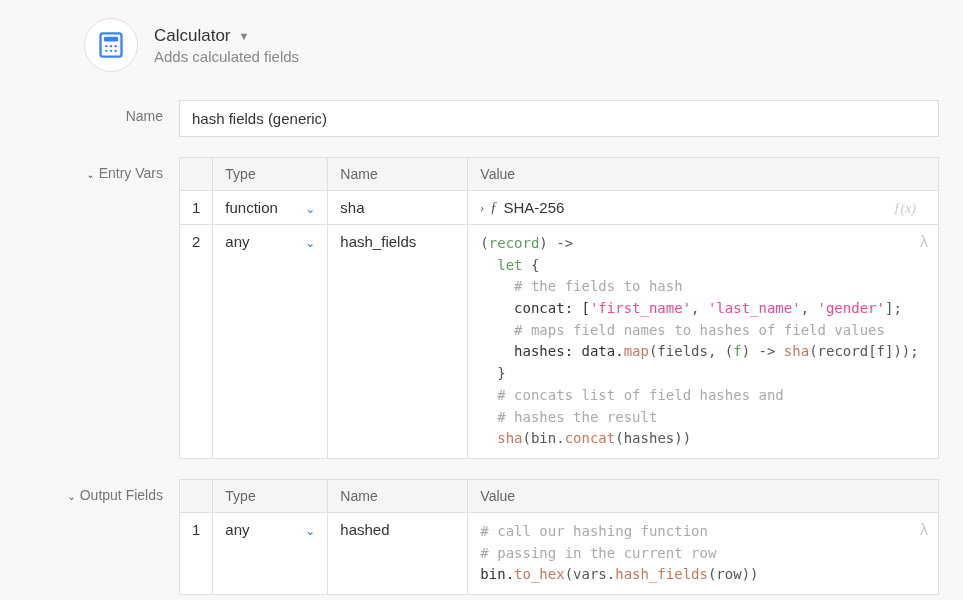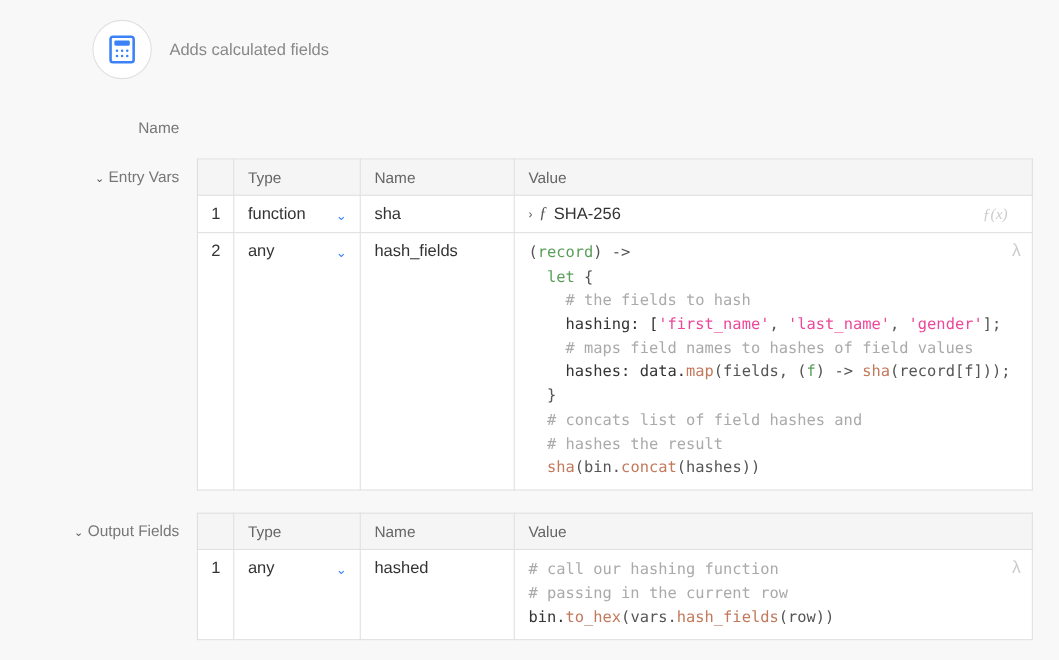--- a/index.html
+++ b/index.html
@@ -107,26 +107,33 @@
         <rect x="6" y="5" width="12" height="4" rx="1" fill="#3b82f6"></rect>
         <circle cx="8" cy="13" r="1" fill="#3b82f6"></circle>
         <circle cx="12" cy="13" r="1" fill="#3b82f6"></circle>
         <circle cx="16" cy="13" r="1" fill="#3b82f6"></circle>
         <circle cx="8" cy="17" r="1" fill="#3b82f6"></circle>
         <circle cx="12" cy="17" r="1" fill="#3b82f6"></circle>
         <circle cx="16" cy="17" r="1" fill="#3b82f6"></circle>
       </svg>
     </div>
     <div class="header-text">
+      <div class="title-row">
+        <span>Calculator</span>
+        <span style="color:#888;font-size:11px;">▼</span>
+      </div>
       <div class="subtitle">Adds calculated fields</div>
     </div>
   </div>
 
   <div class="form-row">
     <div class="form-label">Name</div>
+    <div class="form-content">
+      <input class="name-input" value="hash fields (generic)" style="">
+    </div>
   </div>
 
   <div class="form-row">
     <div class="form-label">
       <span class="collapse-caret">⌄</span><span>Entry Vars</span>
     </div>
     <div class="form-content">
       <table class="table">
         <thead>
           <tr>
@@ -162,21 +169,21 @@
                 <span>any</span>
                 <span class="chev">⌄</span>
               </div>
             </td>
             <td class="col-name">hash_fields</td>
             <td class="value-cell">
               <span class="lambda-badge">λ</span>
 <div class="code"><span class="punc">(</span><span class="kw">record</span><span class="punc">) -&gt;</span>
 <span>  </span><span class="kw">let</span><span class="punc"> {</span>
 <span class="com">    # the fields to hash</span>
-<span class="ident">    hashing: [</span><span class="str">'first_name'</span><span class="punc">, </span><span class="str">'last_name'</span><span class="punc">, </span><span class="str">'gender'</span><span class="punc">];</span>
+<span class="ident">    concat: [</span><span class="str">'first_name'</span><span class="punc">, </span><span class="str">'last_name'</span><span class="punc">, </span><span class="str">'gender'</span><span class="punc">];</span>
 <span class="com">    # maps field names to hashes of field values</span>
 <span class="ident">    hashes: data.</span><span class="fn">map</span><span class="punc">(fields, (</span><span class="kw">f</span><span class="punc">) -&gt; </span><span class="fn">sha</span><span class="punc">(record[f]));</span>
 <span class="punc">  }</span>
 <span class="com">  # concats list of field hashes and</span>
 <span class="com">  # hashes the result</span>
 <span>  </span><span class="fn">sha</span><span class="punc">(bin.</span><span class="fn">concat</span><span class="punc">(hashes))</span></div>
             </td>
           </tr>
         </tbody>
       </table>

